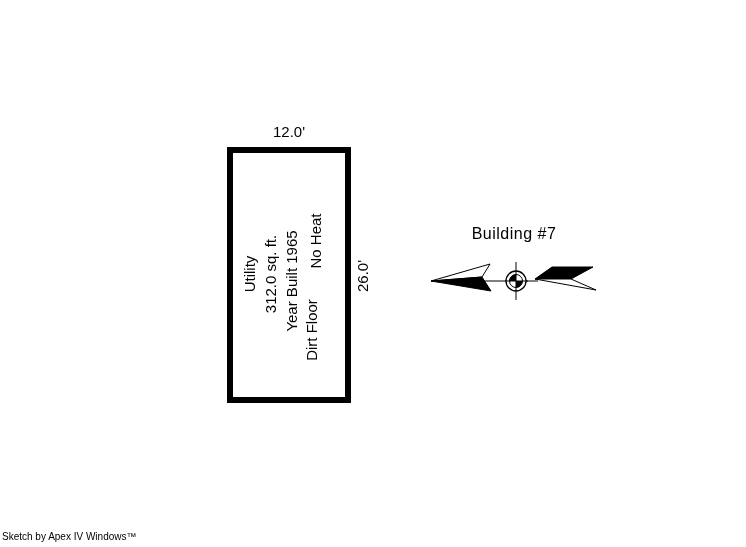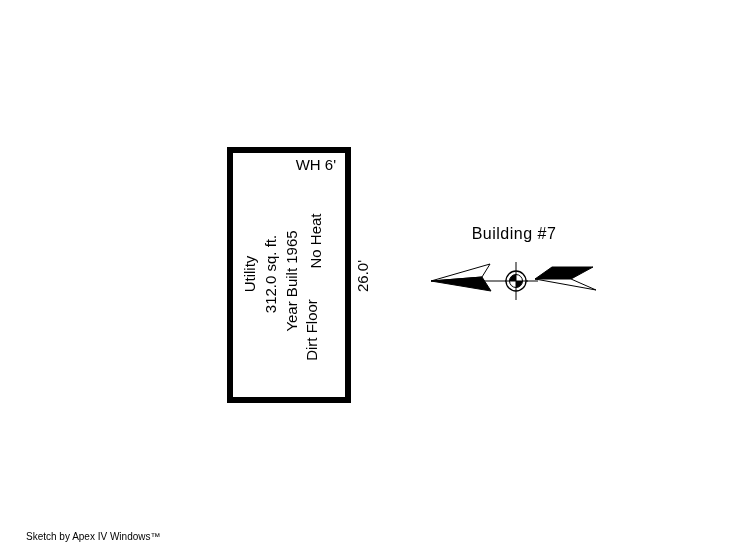--- a/index.html
+++ b/index.html
@@ -57,39 +57,38 @@
   .building-title {
     left: 514px;
     top: 234px;
     font-size: 16px;
     letter-spacing: 0.5px;
   }
   .credit {
     left: 2px;
     top: 531px;
     font-size: 10px;
-    margin-left: 24px;
   }
   .north-arrow-svg {
     position: absolute;
     left: 425px;
     top: 253px;
     width: 180px;
     height: 56px;
   }
 </style>
 </head>
 <body>
 
 <div class="stage">
 
+  <div class="txt dim-top">12.0'</div>
 
   <div class="building-outline"></div>
 
-  <div class="txt wh-label">WH 6'</div>
 
   <div class="vtext" style="left:249px; top:274px;">Utility</div>
 
   <div class="vtext" style="left:270px; top:274px;">312.0 sq. ft.</div>
 
   <div class="vtext" style="left:291px; top:281px;">Year Built 1965</div>
 
   <div class="vtext" style="left:311px; top:330px;">Dirt Floor</div>
 
   <div class="vtext" style="left:315px; top:241px;">No Heat</div>

